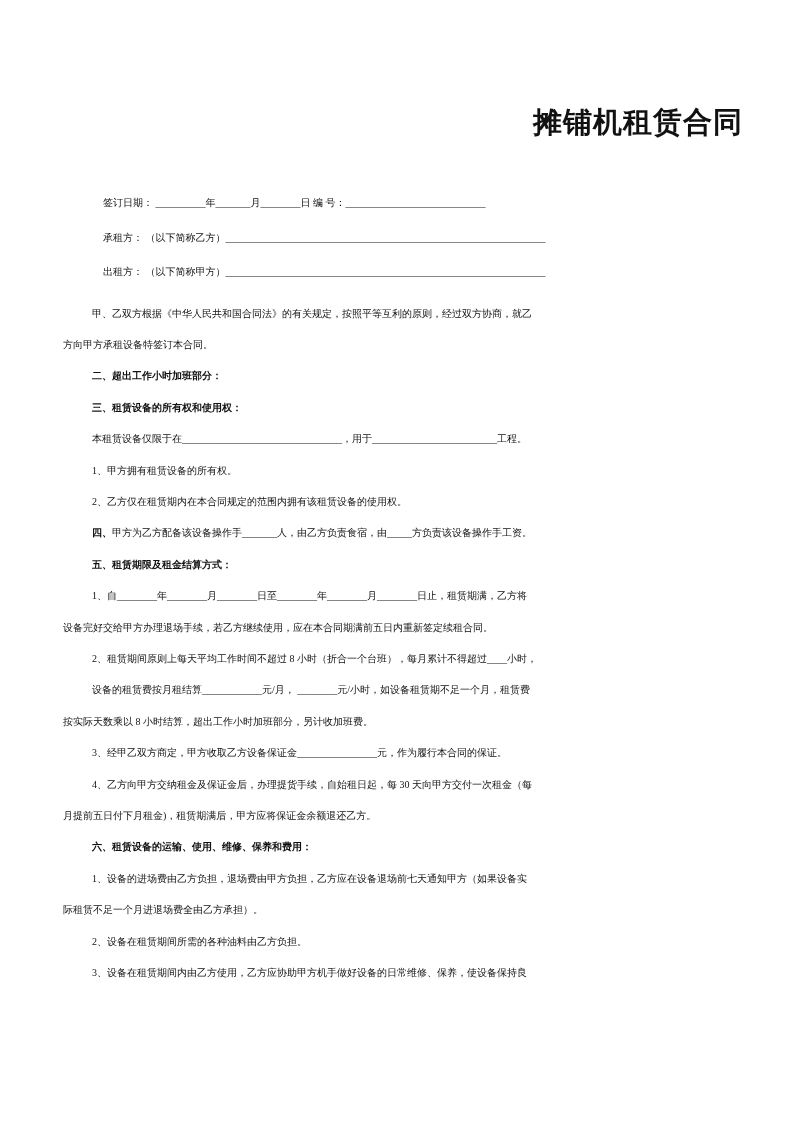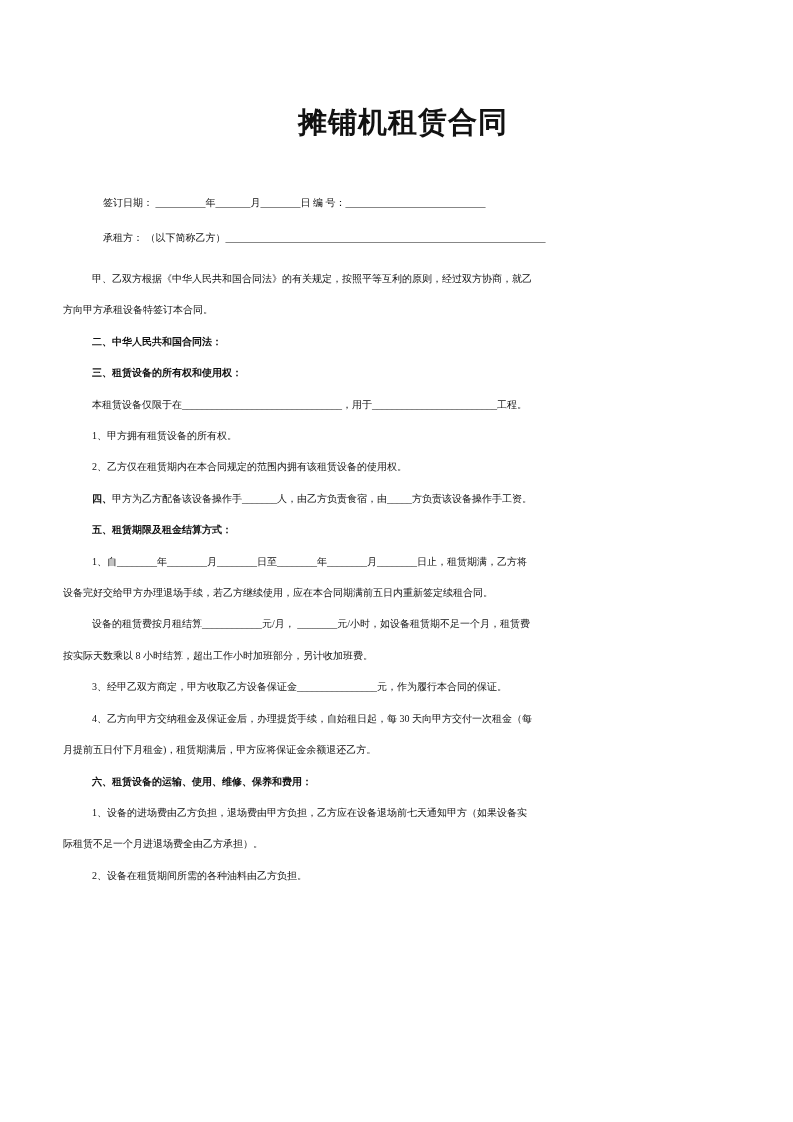--- a/index.html
+++ b/index.html
@@ -16,21 +16,21 @@
     width: 793px;
     height: 1122px;
     background: #ffffff;
     padding: 0 50px 0 63px;
   }
   .doc-title {
     margin-top: 100px;
     line-height: 44px;
     font-size: 29px;
     font-weight: bold;
-    text-align: center;
+    text-align: right;
     letter-spacing: 1px;
     white-space: nowrap;
   }
   .header-fields {
     margin-top: 42px;
   }
   .header-fields .line {
     line-height: 34.5px;
     padding-left: 40px;
   }
@@ -49,29 +49,30 @@
 </style>
 </head>
 <body>
 
 <div class="page">
   <div class="doc-title">摊铺机租赁合同</div>
 
   <div class="header-fields">
       <div class="line">签订日期：  __________年_______月________日 编 号：____________________________</div>
       <div class="line">承租方：  （以下简称乙方）________________________________________________________________</div>
+      <div class="line">出租方：  （以下简称甲方）________________________________________________________________</div>
     </div>
 
   <div class="doc-body">
       <div>
         <div class="line indent">甲、乙双方根据《中华人民共和国合同法》的有关规定，按照平等互利的原则，经过双方协商，就乙</div>
         <div class="line">方向甲方承租设备特签订本合同。</div>
       </div>
       <div>
-        <div class="line indent bold">二、中华人民共和国合同法：</div>
+        <div class="line indent bold">二、超出工作小时加班部分：</div>
       </div>
       <div>
         <div class="line indent bold">三、租赁设备的所有权和使用权：</div>
       </div>
       <div>
         <div class="line indent">本租赁设备仅限于在________________________________，用于_________________________工程。</div>
       </div>
       <div>
         <div class="line indent">1、甲方拥有租赁设备的所有权。</div>
       </div>
@@ -82,20 +83,21 @@
         <div class="line indent"><b>四、</b>甲方为乙方配备该设备操作手_______人，由乙方负责食宿，由_____方负责该设备操作手工资。</div>
       </div>
       <div>
         <div class="line indent bold">五、租赁期限及租金结算方式：</div>
       </div>
       <div>
         <div class="line indent">1、自________年________月________日至________年________月________日止，租赁期满，乙方将</div>
         <div class="line">设备完好交给甲方办理退场手续，若乙方继续使用，应在本合同期满前五日内重新签定续租合同。</div>
       </div>
       <div>
+        <div class="line indent">2、租赁期间原则上每天平均工作时间不超过 8 小时（折合一个台班），每月累计不得超过____小时，</div>
       </div>
       <div>
         <div class="line indent">设备的租赁费按月租结算____________元/月， ________元/小时，如设备租赁期不足一个月，租赁费</div>
         <div class="line">按实际天数乘以 8 小时结算，超出工作小时加班部分，另计收加班费。</div>
       </div>
       <div>
         <div class="line indent">3、经甲乙双方商定，甲方收取乙方设备保证金________________元，作为履行本合同的保证。</div>
       </div>
       <div>
         <div class="line indent">4、乙方向甲方交纳租金及保证金后，办理提货手续，自始租日起，每 30 天向甲方交付一次租金（每</div>
@@ -104,14 +106,17 @@
       <div>
         <div class="line indent bold">六、租赁设备的运输、使用、维修、保养和费用：</div>
       </div>
       <div>
         <div class="line indent">1、设备的进场费由乙方负担，退场费由甲方负担，乙方应在设备退场前七天通知甲方（如果设备实</div>
         <div class="line">际租赁不足一个月进退场费全由乙方承担）。</div>
       </div>
       <div>
         <div class="line indent">2、设备在租赁期间所需的各种油料由乙方负担。</div>
       </div>
+      <div>
+        <div class="line indent">3、设备在租赁期间内由乙方使用，乙方应协助甲方机手做好设备的日常维修、保养，使设备保持良</div>
+      </div>
     </div>
 </div>
 
 </body></html>

